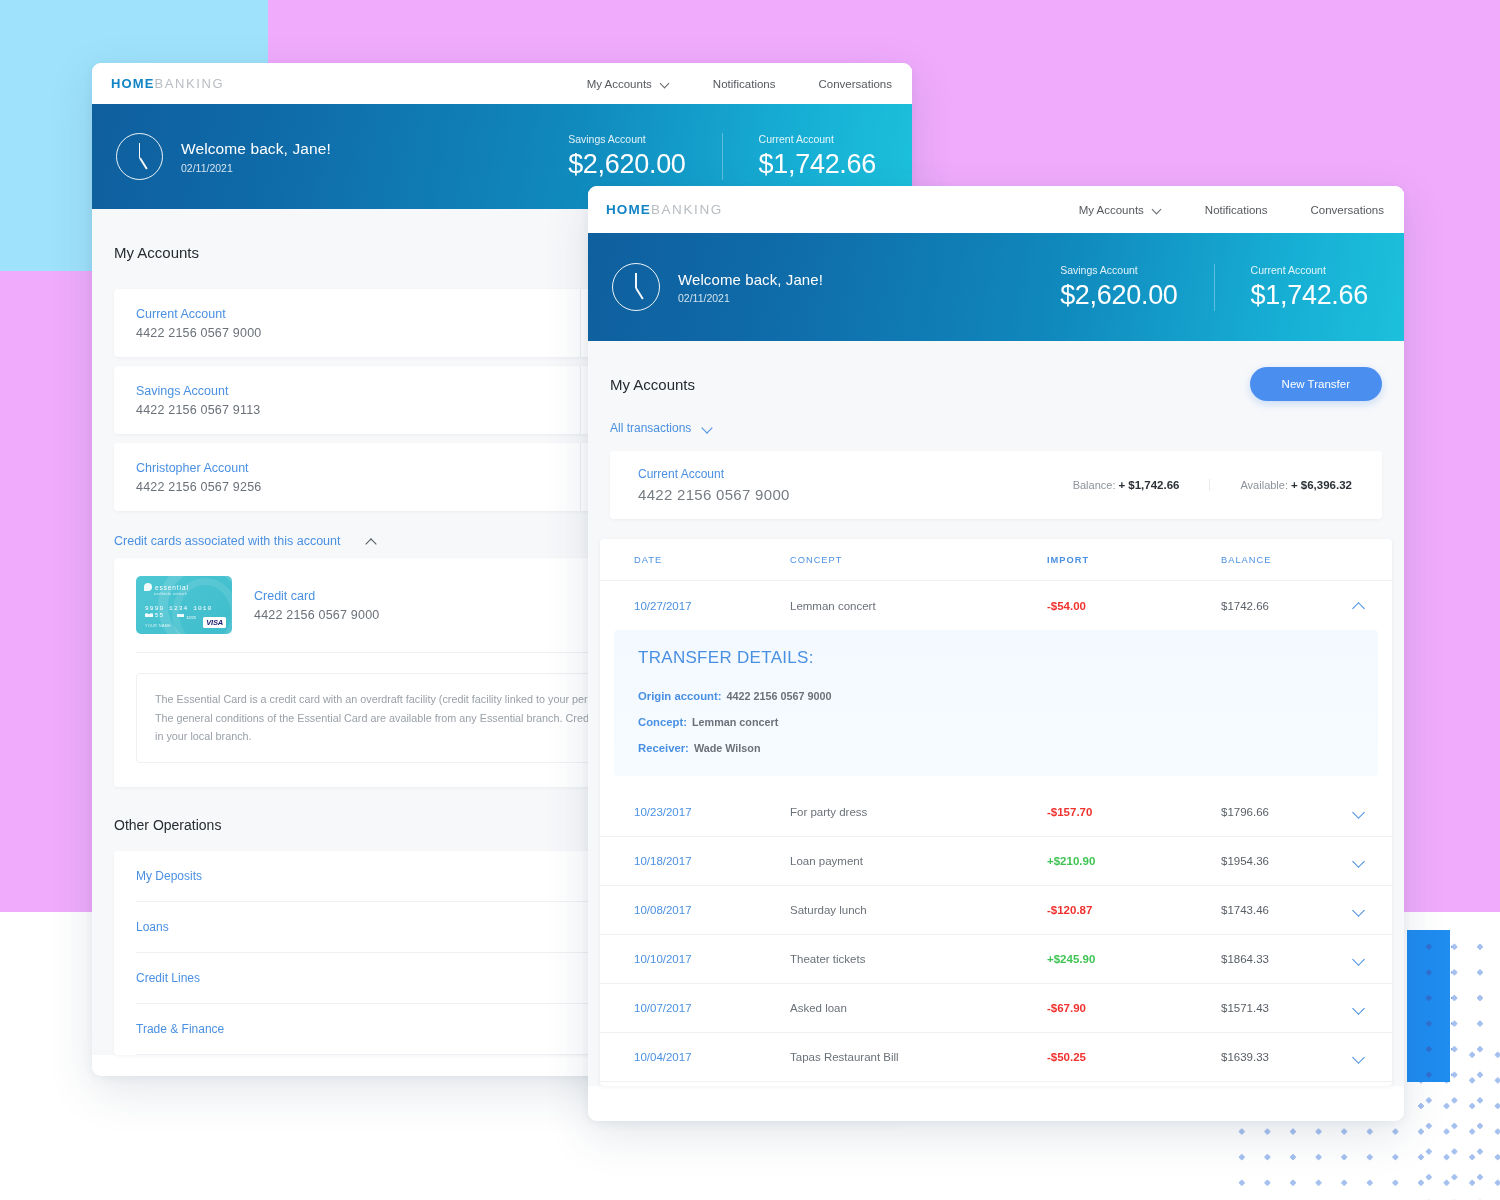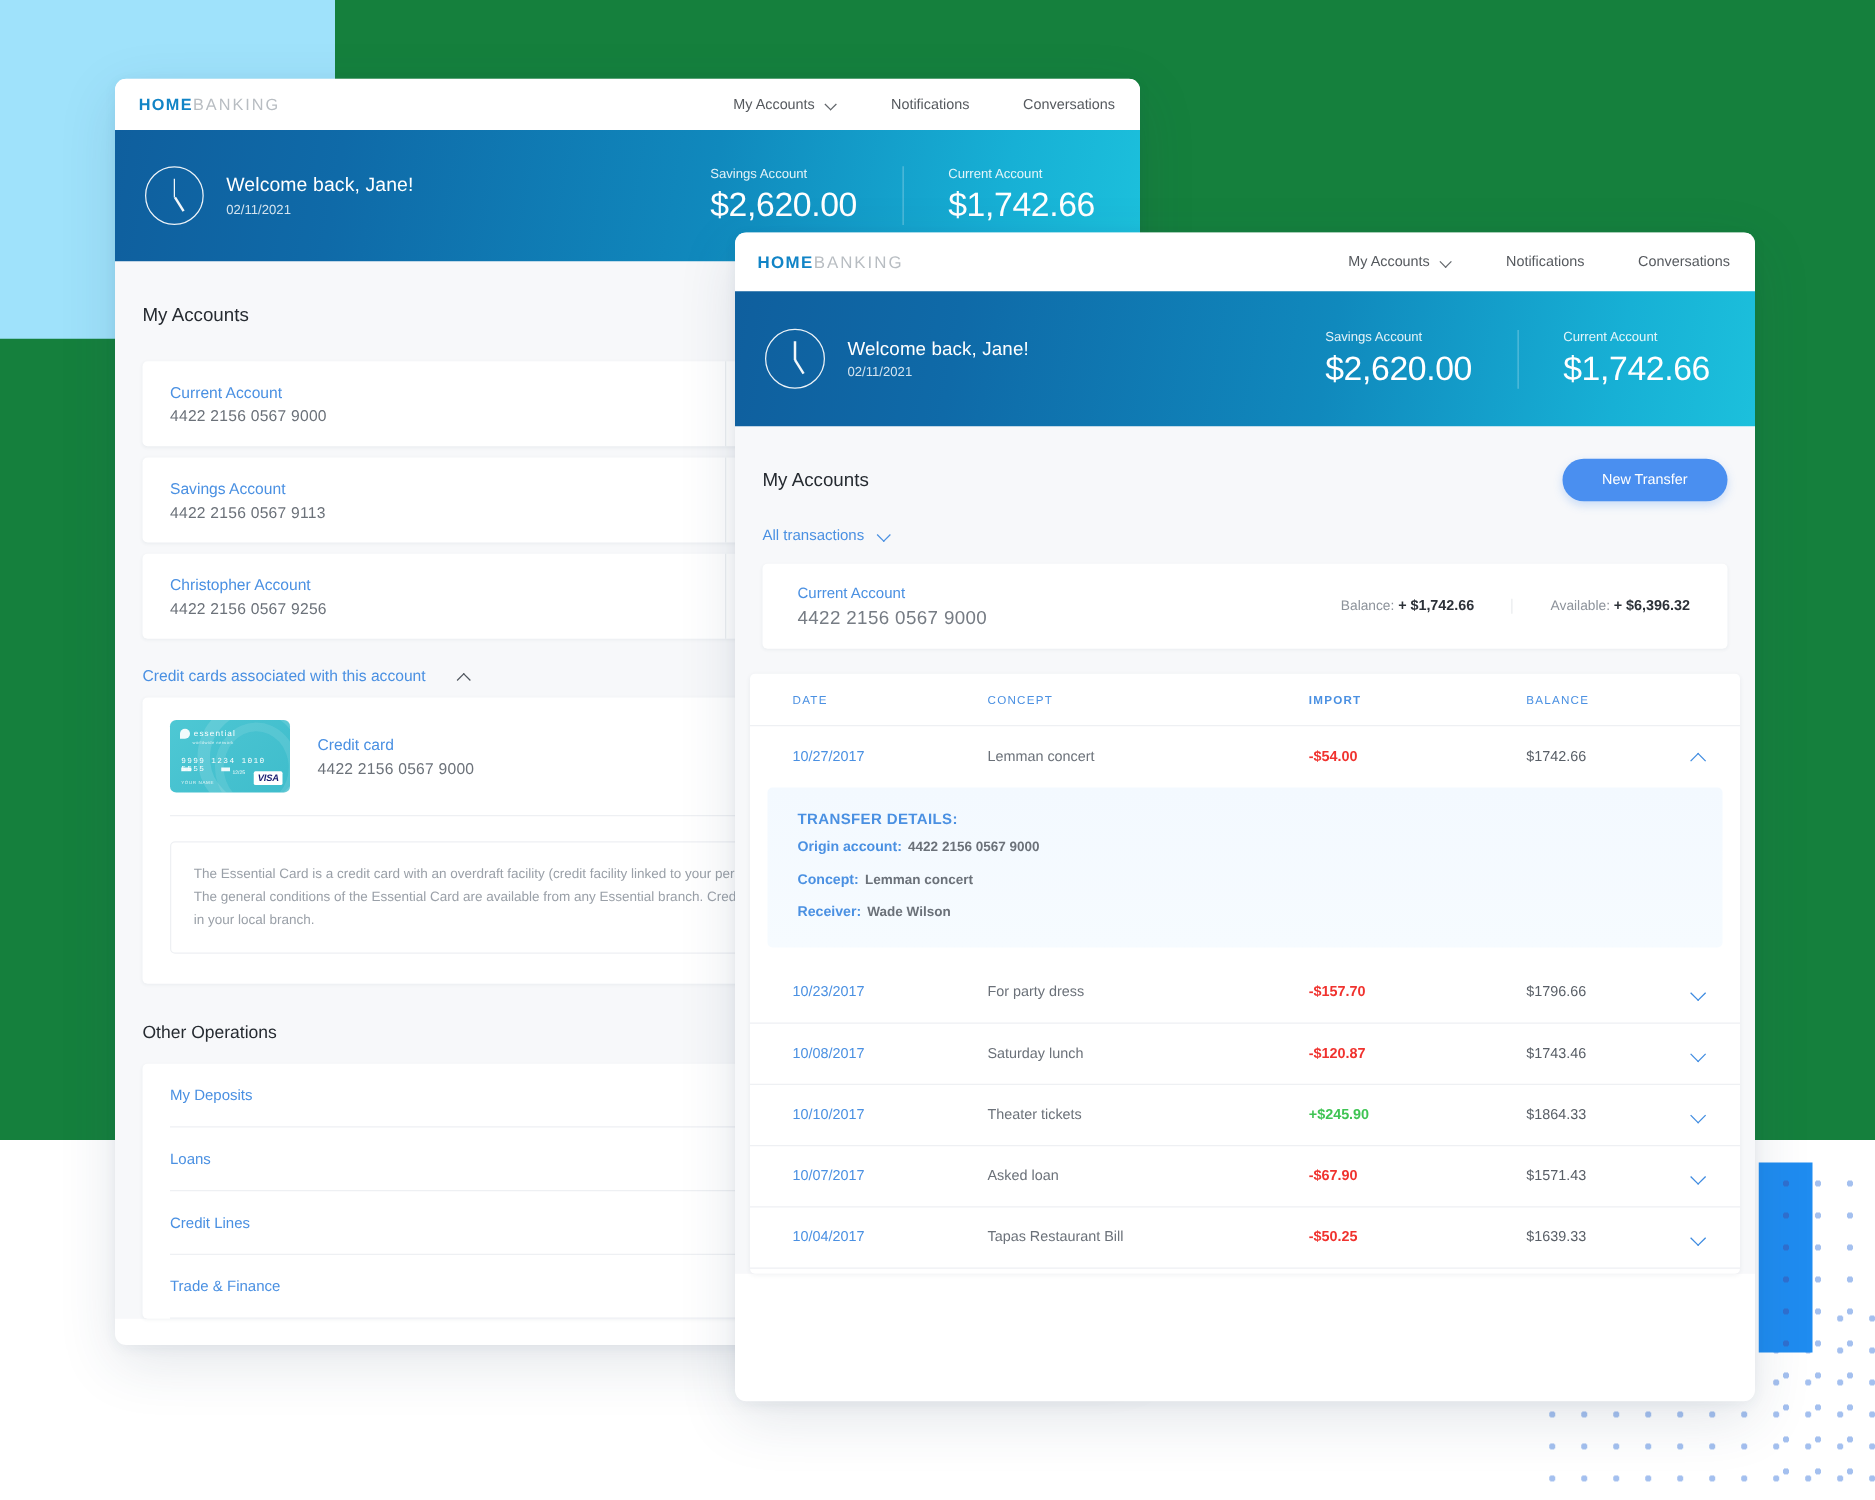--- a/index.html
+++ b/index.html
@@ -3,21 +3,21 @@
 <meta charset="utf-8">
 <style>
   * { box-sizing: border-box; margin: 0; padding: 0; }
   html, body {
     width: 1500px; height: 1200px;
     overflow: hidden;
     background: #ffffff;
     font-family: "Liberation Sans", sans-serif;
     -webkit-font-smoothing: antialiased;
   }
-  #stage { position: relative; width: 1500px; height: 912px; background:#15803d; }
+  #stage { position: relative; width: 1500px; height: 912px; background:#f0abfc; }
 
   
   .deco-square-cyan {
     position: absolute; left: 0; top: 0; width: 268px; height: 271px;
     background: #9fe2fb;
   }
   .deco-square-blue {
     position: absolute; left: 1407px; top: 930px; width: 43px; height: 152px;
     background: #1f8cf0;
   }
@@ -253,21 +253,21 @@
   .chev-row::before {
     content:''; position:absolute; left:1px; top:2px; width:8px; height:8px;
     border-right:1.7px solid #3d8ae0; border-bottom:1.7px solid #3d8ae0; transform: rotate(45deg);
   }
   .chev-row.up::before { top: 4px; transform: rotate(-135deg); }
 
   .details-panel {
     margin: 0 14px 12px 14px; background: linear-gradient(180deg,#f3f9ff 0%, #f6fbff 100%);
     border-radius: 4px; padding: 18px 24px 22px 24px;
   }
-  .details-title { font-size:12px; color:#4a90e2; font-weight:700; letter-spacing:.3px; margin-bottom: 10px; }
+  .details-title { font-size:17px; color:#4a90e2; font-weight:400; letter-spacing:.3px; margin-bottom: 22px; }
   .details-grid { display:flex; }
   .details-col { width: 50%; font-weight: bold; }
   .details-item { font-size:11.3px; margin-bottom: 14px; }
   .details-item:last-child { margin-bottom: 0; }
   .details-item .k { color:#4a90e2; }
   .details-item .v { color:#6b7179; margin-left: 5px; font-size: 10.8px; }
 </style>
 </head>
 <body>
 
@@ -530,20 +530,29 @@
         <div class="txn-row">
           <div class="c-date">10/23/2017</div>
           <div class="c-concept">For party dress</div>
           <div class="c-import neg">-$157.70</div>
           <div class="c-balance">$1796.66</div>
           <div class="c-toggle">
               <span class="chev-row"></span>
             </div>
         </div>
 
+        <div class="txn-row">
+          <div class="c-date">10/18/2017</div>
+          <div class="c-concept">Loan payment</div>
+          <div class="c-import pos">+$210.90</div>
+          <div class="c-balance">$1954.36</div>
+          <div class="c-toggle">
+              <span class="chev-row"></span>
+            </div>
+        </div>
 
         <div class="txn-row">
           <div class="c-date">10/08/2017</div>
           <div class="c-concept">Saturday lunch</div>
           <div class="c-import neg">-$120.87</div>
           <div class="c-balance">$1743.46</div>
           <div class="c-toggle">
               <span class="chev-row"></span>
             </div>
         </div>

